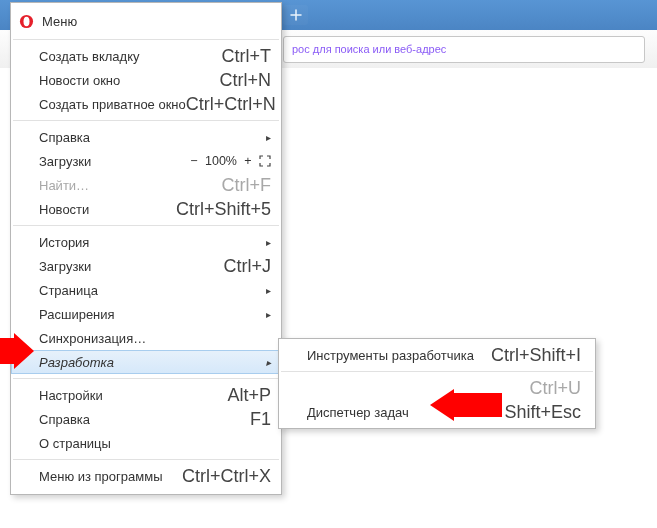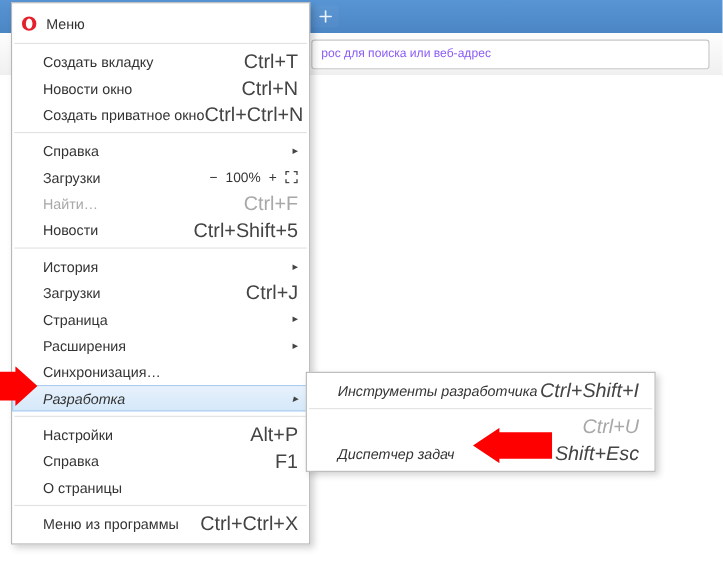--- a/index.html
+++ b/index.html
@@ -139,21 +139,20 @@
   .submenu {
     position: absolute;
     top: 338px;       
     left: 278px;
     width: 316px;
     background: #fff;
     border: 1px solid #b7b7b7;
     box-shadow: 3px 3px 6px rgba(0,0,0,0.18);
     padding: 4px 0;
     z-index: 30;
-    font-style: italic;
   }
   .submenu .menu-item { padding-left: 28px; padding-right: 14px; }
 
   
   .red-arrow {
     position: absolute;
     z-index: 40;
     pointer-events: none;
   }
 </style>

